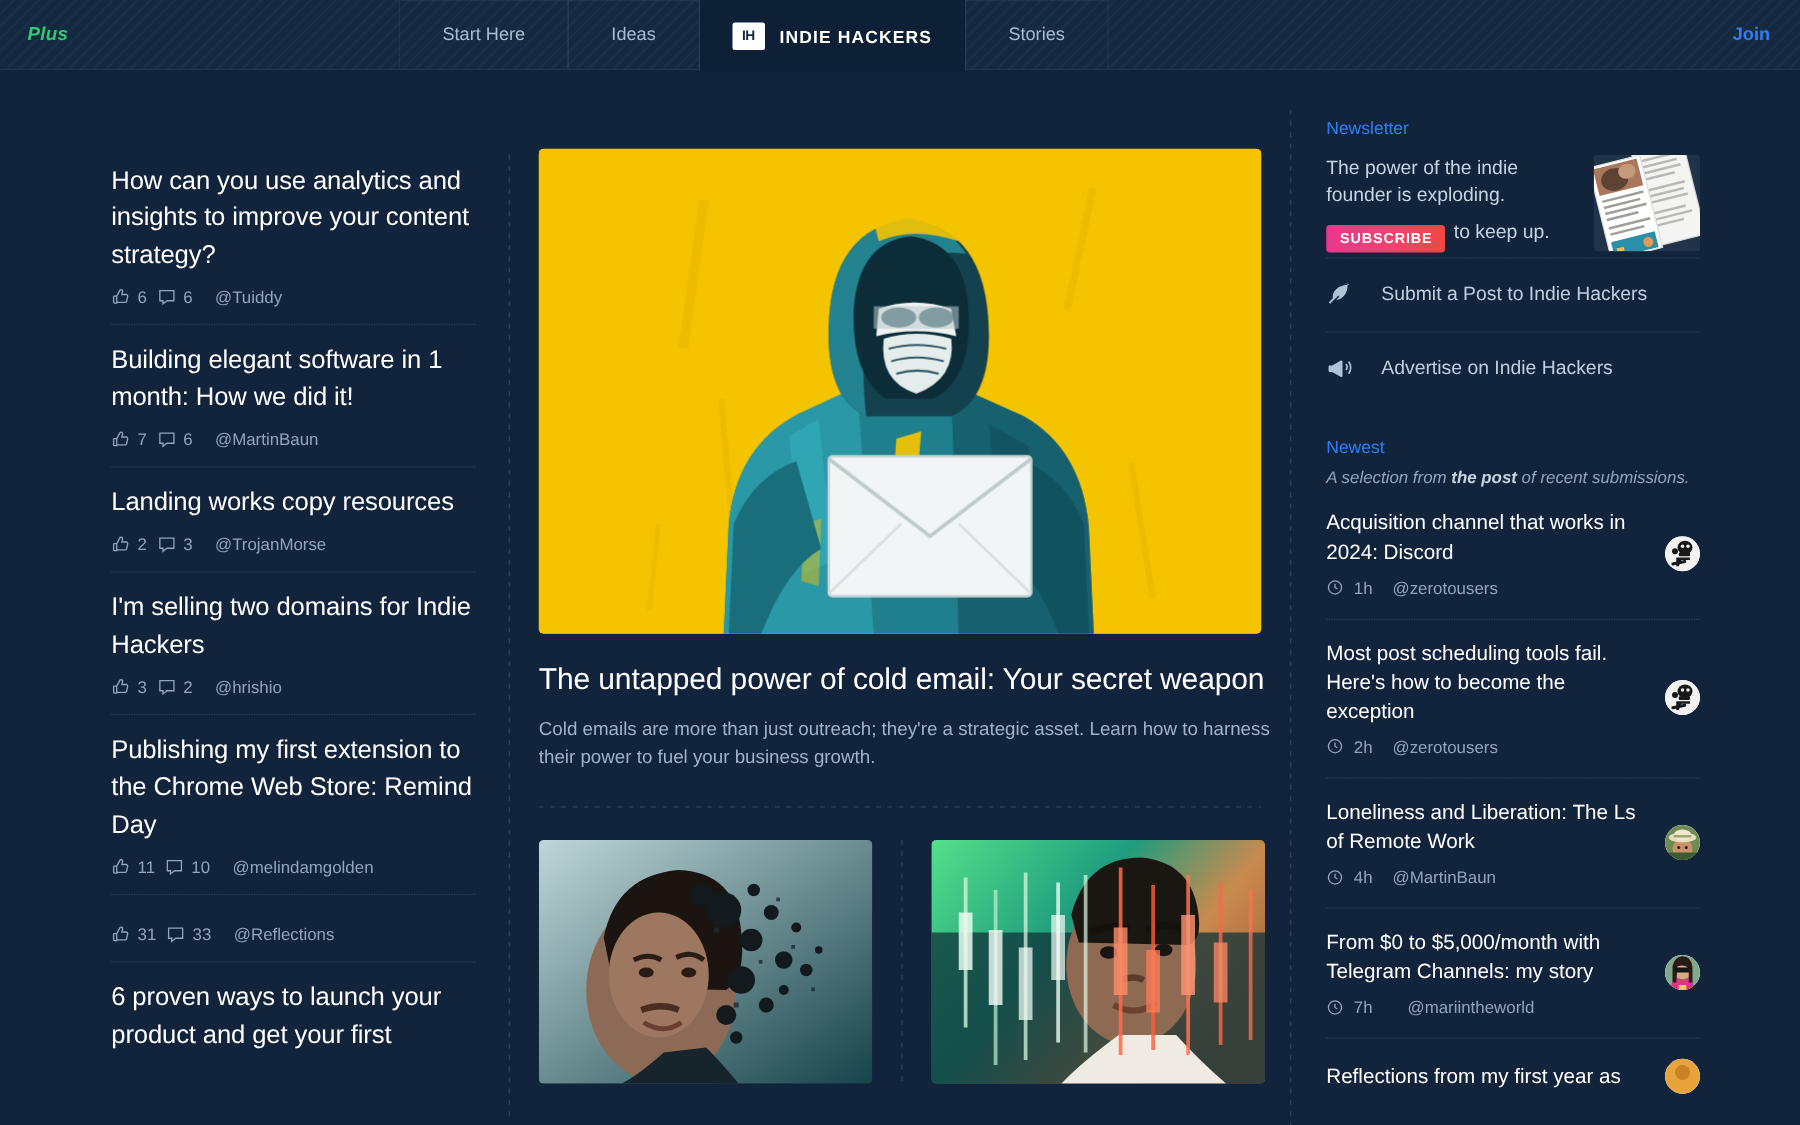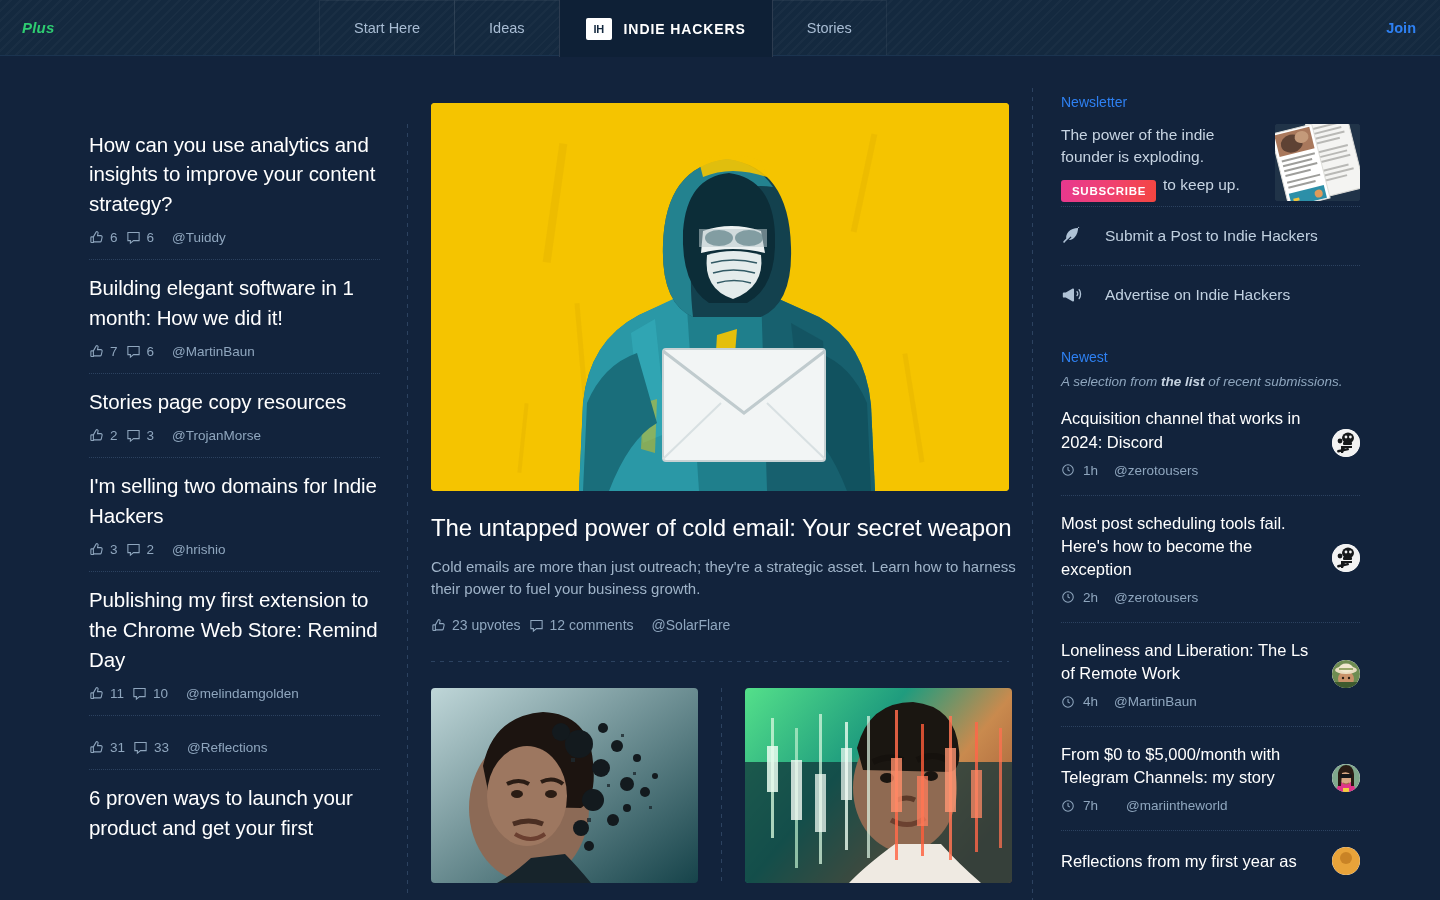--- a/index.html
+++ b/index.html
@@ -246,21 +246,21 @@
           <svg class="ic" width="15" height="15" viewBox="0 0 24 24" fill="none" stroke="#8FA6BE" stroke-width="1.7">
               <path d="M21 4H3v13h4v4l5-4h9z"></path>
             </svg>
           <span>6</span>
         </span>
         <span class="meta-user">@MartinBaun</span>
       </div>
     </div>
 
     <div class="post-item">
-      <div class="post-title">Stories page copy resources</div>
+      <div class="post-title">Landing works copy resources</div>
       <div class="post-meta">
         <span class="meta-grp">
           <svg class="ic" width="15" height="15" viewBox="0 0 24 24" fill="none" stroke="#8FA6BE" stroke-width="1.7">
               <path d="M7 11v9H4a1 1 0 0 1-1-1v-7a1 1 0 0 1 1-1h3zM7 11l4.5-8a2 2 0 0 1 3 2.2L13.6 9H19a2 2 0 0 1 2 2.4l-1.4 6.2a2 2 0 0 1-2 1.4H7"></path>
             </svg>
           <span>2</span>
         </span>
         <span class="meta-grp sp">
           <svg class="ic" width="15" height="15" viewBox="0 0 24 24" fill="none" stroke="#8FA6BE" stroke-width="1.7">
               <path d="M21 4H3v13h4v4l5-4h9z"></path>
@@ -382,35 +382,20 @@
 
         <rect x="232" y="246" width="162" height="112" rx="3" fill="#F2F5F5" stroke="#C8D2D4" stroke-width="2"></rect>
         <path d="M232 248 L313 310 L394 248" fill="none" stroke="#C0CBCE" stroke-width="3"></path>
         <path d="M232 356 L290 300 M394 356 L336 300" stroke="#D8E0E2" stroke-width="2" fill="none"></path>
       </svg>
     </div>
 
     <div class="hero-title">The untapped power of cold email: Your secret weapon</div>
     <div class="hero-desc">Cold emails are more than just outreach; they're a strategic asset. Learn how to harness their power to fuel your business growth.</div>
 
-    <div class="hero-meta">
-      <span class="meta-grp">
-        <svg class="ic" width="15" height="15" viewBox="0 0 24 24" fill="none" stroke="#8FA6BE" stroke-width="1.7">
-            <path d="M7 11v9H4a1 1 0 0 1-1-1v-7a1 1 0 0 1 1-1h3zM7 11l4.5-8a2 2 0 0 1 3 2.2L13.6 9H19a2 2 0 0 1 2 2.4l-1.4 6.2a2 2 0 0 1-2 1.4H7"></path>
-          </svg>
-        <span>23 upvotes</span>
-      </span>
-      <span class="meta-grp sp">
-        <svg class="ic" width="15" height="15" viewBox="0 0 24 24" fill="none" stroke="#8FA6BE" stroke-width="1.7">
-            <path d="M21 4H3v13h4v4l5-4h9z"></path>
-          </svg>
-        <span>12 comments</span>
-      </span>
-      <span class="meta-user">@SolarFlare</span>
-    </div>
 
     <div class="main-sep"></div>
 
     <div class="sub-cards">
       <div class="sub-card">
         <div class="sub-thumb">
           <svg width="267" height="195" viewBox="0 0 267 195">
             <defs>
               <linearGradient id="g1" x1="0" y1="0" x2="1" y2="1">
                 <stop offset="0" stop-color="#BFD6D8"></stop>
@@ -572,21 +557,21 @@
       <svg width="22" height="22" viewBox="0 0 24 24" fill="#AFC2D6">
         <path d="M2 10.2v3.6c0 .6.4 1 1 1h2.2l7.6 4.3c.6.3 1.4-.1 1.4-.8V5.7c0-.7-.8-1.1-1.4-.8L5.2 9.2H3c-.6 0-1 .4-1 1z"></path>
         <path d="M17.5 8.4c1 1 1 3.2 0 4.2M19.8 6.2c2 2 2 7.6 0 9.6" stroke="#AFC2D6" stroke-width="1.5" fill="none" stroke-linecap="round"></path>
       </svg>
       <span>Advertise on Indie Hackers</span>
     </div>
 
     <div class="newest-block">
       <div class="r-head">Newest</div>
       <div class="r-sub">
-        <span>A selection from </span><b>the list</b><span> of recent submissions.</span>
+        <span>A selection from </span><b>the post</b><span> of recent submissions.</span>
       </div>
 
       <div class="newest-item">
         <div class="newest-body">
           <div class="newest-title">Acquisition channel that works in 2024: Discord</div>
           <div class="newest-meta">
             <svg width="14" height="14" viewBox="0 0 24 24" fill="none" stroke="#8FA6BE" stroke-width="1.8">
                 <circle cx="12" cy="12" r="9"></circle>
                 <path d="M12 7v5l3.2 2"></path>
               </svg>

